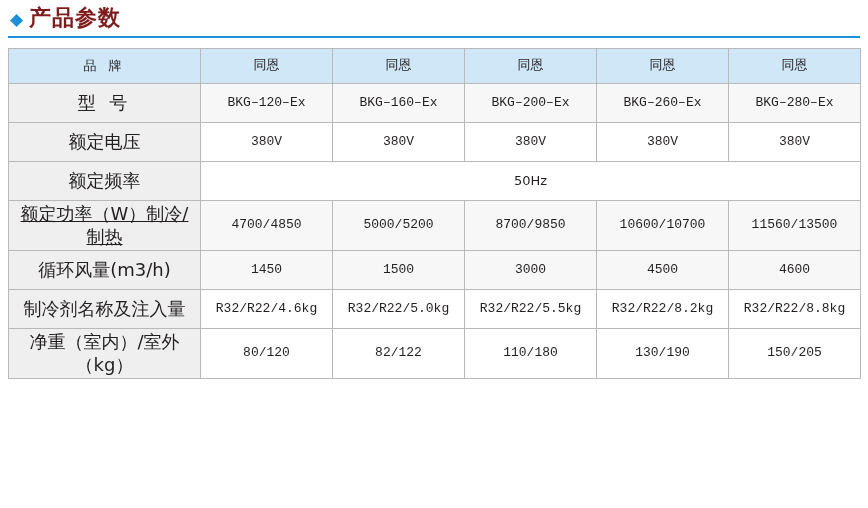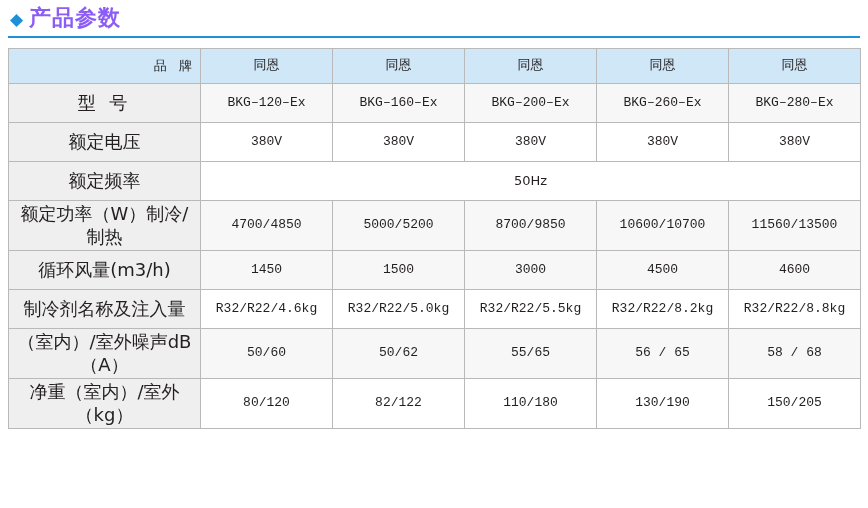--- a/index.html
+++ b/index.html
@@ -28,21 +28,21 @@
     box-sizing: border-box;
   }
   .title-diamond {
     color: #1f8fd6;
     font-size: 17px;
     line-height: 1;
     margin-right: 6px;
     transform: translateY(1px);
   }
   .title-text {
-    color: #8b5cf6;
+    color: #7f1d1d;
     font-size: 22px;
     font-weight: bold;
     letter-spacing: 1px;
     line-height: 1;
   }
   .title-rule {
     position: absolute;
     left: 8px;
     top: 36px;
     width: 852px;
@@ -74,39 +74,38 @@
   col.c1, col.c2, col.c3, col.c4, col.c5 { width: 132px; }
 
   tr.head td {
     background: #cfe7f7;
     height: 30px;
     font-size: 13px;
   }
   tr.head td.lbl {
     background: #cfe7f7;
     letter-spacing: 4px;
-    text-align: right;
   }
   td.lbl {
     background: #efefef;
     font-size: 18px;
   }
   tr.zebra td.val {
     background: #f7f7f7;
   }
   td.val {
     background: #ffffff;
     font-family: Liberation Mono, monospace;
   }
   td.wide {
     background: #ffffff;
     margin-left: 24px;
   }
   .sp4 { letter-spacing: 4px; }
-  .small { font-size: 12px; }
+  .small { font-size: 12px; text-decoration: underline; }
 </style>
 </head>
 <body>
 
 <div class="page">
 
   <div class="title-row">
     <span class="title-diamond">◆</span>
     <span class="title-text">产品参数</span>
   </div>
@@ -178,28 +177,20 @@
 
         <tr>
           <td class="lbl">制冷剂名称及注入量</td>
           <td class="val">R32/R22/4.6kg</td>
           <td class="val">R32/R22/5.0kg</td>
           <td class="val">R32/R22/5.5kg</td>
           <td class="val">R32/R22/8.2kg</td>
           <td class="val">R32/R22/8.8kg</td>
         </tr>
 
-        <tr class="zebra">
-          <td class="lbl small">（室内）/室外噪声dB（A）</td>
-          <td class="val">50/60</td>
-          <td class="val">50/62</td>
-          <td class="val">55/65</td>
-          <td class="val">56 / 65</td>
-          <td class="val">58 / 68</td>
-        </tr>
 
         <tr>
           <td class="lbl">净重（室内）/室外（kg）</td>
           <td class="val">80/120</td>
           <td class="val">82/122</td>
           <td class="val">110/180</td>
           <td class="val">130/190</td>
           <td class="val">150/205</td>
         </tr>
 

